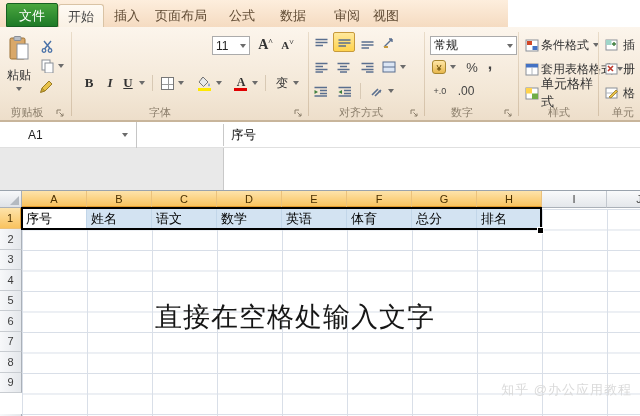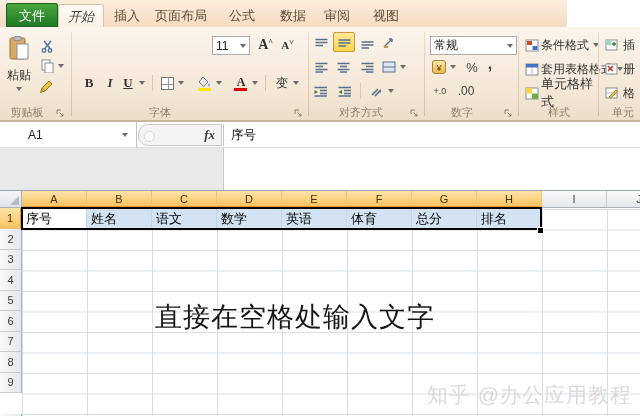--- a/index.html
+++ b/index.html
@@ -1,30 +1,30 @@
 <!DOCTYPE html>
 <html><head>
 <meta charset="utf-8">
 <style>
   html,body{margin:0;padding:0;background:#fff;}
   #app{position:relative;width:640px;height:416px;overflow:hidden;
        font-family:"Liberation Sans",sans-serif;font-size:12px;color:#333;
        -webkit-font-smoothing:antialiased;}
   .abs{position:absolute;}
   
-  #tabbar{position:absolute;top:0;left:0;width:567px;height:27px;
+  #tabbar{position:absolute;top:0;left:0;width:508px;height:27px;
           background:linear-gradient(#fdeedd,#f5dbc1);}
   #file-tab{position:absolute;left:6px;top:3px;width:52px;height:24px;
             background:linear-gradient(#4aa63e,#1e7a27);border:1px solid #176021;
             border-radius:2px 2px 0 0;color:#fff;text-align:center;line-height:24px;
             font-size:13px;box-sizing:border-box;}
   .tab{position:absolute;top:4px;height:23px;line-height:23px;text-align:center;
        font-size:13px;color:#5f4a33;}
   .tab.active{background:linear-gradient(#fefaf4,#faf1e4);border:1px solid #d9c3a5;
-       border-bottom:none;border-radius:3px 3px 0 0;box-sizing:border-box;color:#444;font-style:italic;}
+       border-bottom:none;border-radius:3px 3px 0 0;box-sizing:border-box;color:#444;}
   
   #ribbon{position:absolute;top:27px;left:0;width:640px;height:95px;
           background:linear-gradient(#fcf5ec,#f3e7d6 70%,#eddeca);
           border-bottom:2px solid #c8b59b;box-sizing:border-box;}
   .gsep{position:absolute;top:5px;width:1px;height:84px;
         background:linear-gradient(#e9dcc9,#d4c1a8);}
   .glabel{position:absolute;top:78px;font-size:11px;color:#8b7e6b;text-align:center;}
   .launcher{position:absolute;top:80px;width:9px;height:9px;}
   .btn{position:absolute;height:18px;display:flex;align-items:center;justify-content:center;}
   .dd{width:0;height:0;border-left:3px solid transparent;border-right:3px solid transparent;
@@ -82,37 +82,37 @@
      align-items:center;padding-left:4px;font-size:13px;color:#000;
      font-family:"Liberation Serif",serif;}
   .cell.fill{background:#d3e3f2;border-right:1px solid #c2d6e9;}
   .cell.active{background:#ffffff;border-right:1px solid #c2d6e9;}
   #selbox{position:absolute;left:21px;top:16px;width:521px;height:23px;
      border:2px solid #000;box-sizing:border-box;}
   #fillhandle{position:absolute;left:537px;top:36px;width:5px;height:5px;background:#000;
      border:1px solid #fff;}
   #annotation{position:absolute;left:155px;top:108px;font-size:27px;color:#161616;
      font-family:"Liberation Serif",serif;letter-spacing:1px;white-space:nowrap;}
-  #watermark{position:absolute;right:8px;top:190px;font-size:21px;color:#dadada;
+  #watermark{position:absolute;right:8px;top:190px;font-size:13px;color:#dadada;
      letter-spacing:1px;white-space:nowrap;}
   .icon14{width:14px;height:13px;display:inline-block;}
 </style>
 </head>
 <body>
 
 <div id="app">
 
   <div id="tabbar">
     <div id="file-tab">文件</div>
     <div class="tab active" style="left:58px;width:46px;">开始</div>
     <div class="tab" style="left:106px;width:42px;">插入</div>
     <div class="tab" style="left:148px;width:66px;">页面布局</div>
     <div class="tab" style="left:219px;width:46px;">公式</div>
     <div class="tab" style="left:270px;width:46px;">数据</div>
-    <div class="tab" style="left:314px;width:46px;">审阅</div>
+    <div class="tab" style="left:314px;width:46px;text-align:right;">审阅</div>
     <div class="tab" style="left:363px;width:46px;">视图</div>
   </div>
 
   <div id="ribbon">
 
     <div class="btn" style="left:6px;top:8px;width:26px;height:28px;">
       <svg width="22" height="26" viewBox="0 0 22 26">
         <rect x="2" y="2" width="15" height="21" rx="1.5" fill="#d9a869" stroke="#9a7135"></rect>
         <rect x="6" y="0.5" width="7" height="4" rx="1" fill="#b9bec6" stroke="#8a8f97"></rect>
         <rect x="9" y="8" width="11" height="15" fill="#fff" stroke="#8a8f97"></rect>
@@ -384,24 +384,20 @@
         </svg>
     </div>
     <div class="btn" style="left:621px;top:57px;width:16px;font-size:12px;color:#333;">格</div>
     <div class="glabel" style="left:608px;width:30px;">单元</div>
   </div>
 
   <div id="fbar">
     <div id="namebox">
       <span>A1</span>
       <span class="dd"></span>
-    </div>
-    <div id="fxpill">
-      <span class="dot"></span>
-      <span class="fx">fx</span>
     </div>
     <div style="position:absolute;left:223px;top:2px;width:1px;height:22px;background:#c9c9c9;"></div>
     <div id="fcontent">序号</div>
   </div>
   <div id="fexpand-l"></div>
   <div id="fexpand-r"></div>
   <div id="fsep"></div>
 
   <div id="sheet">
     <div id="gridlines"></div>

